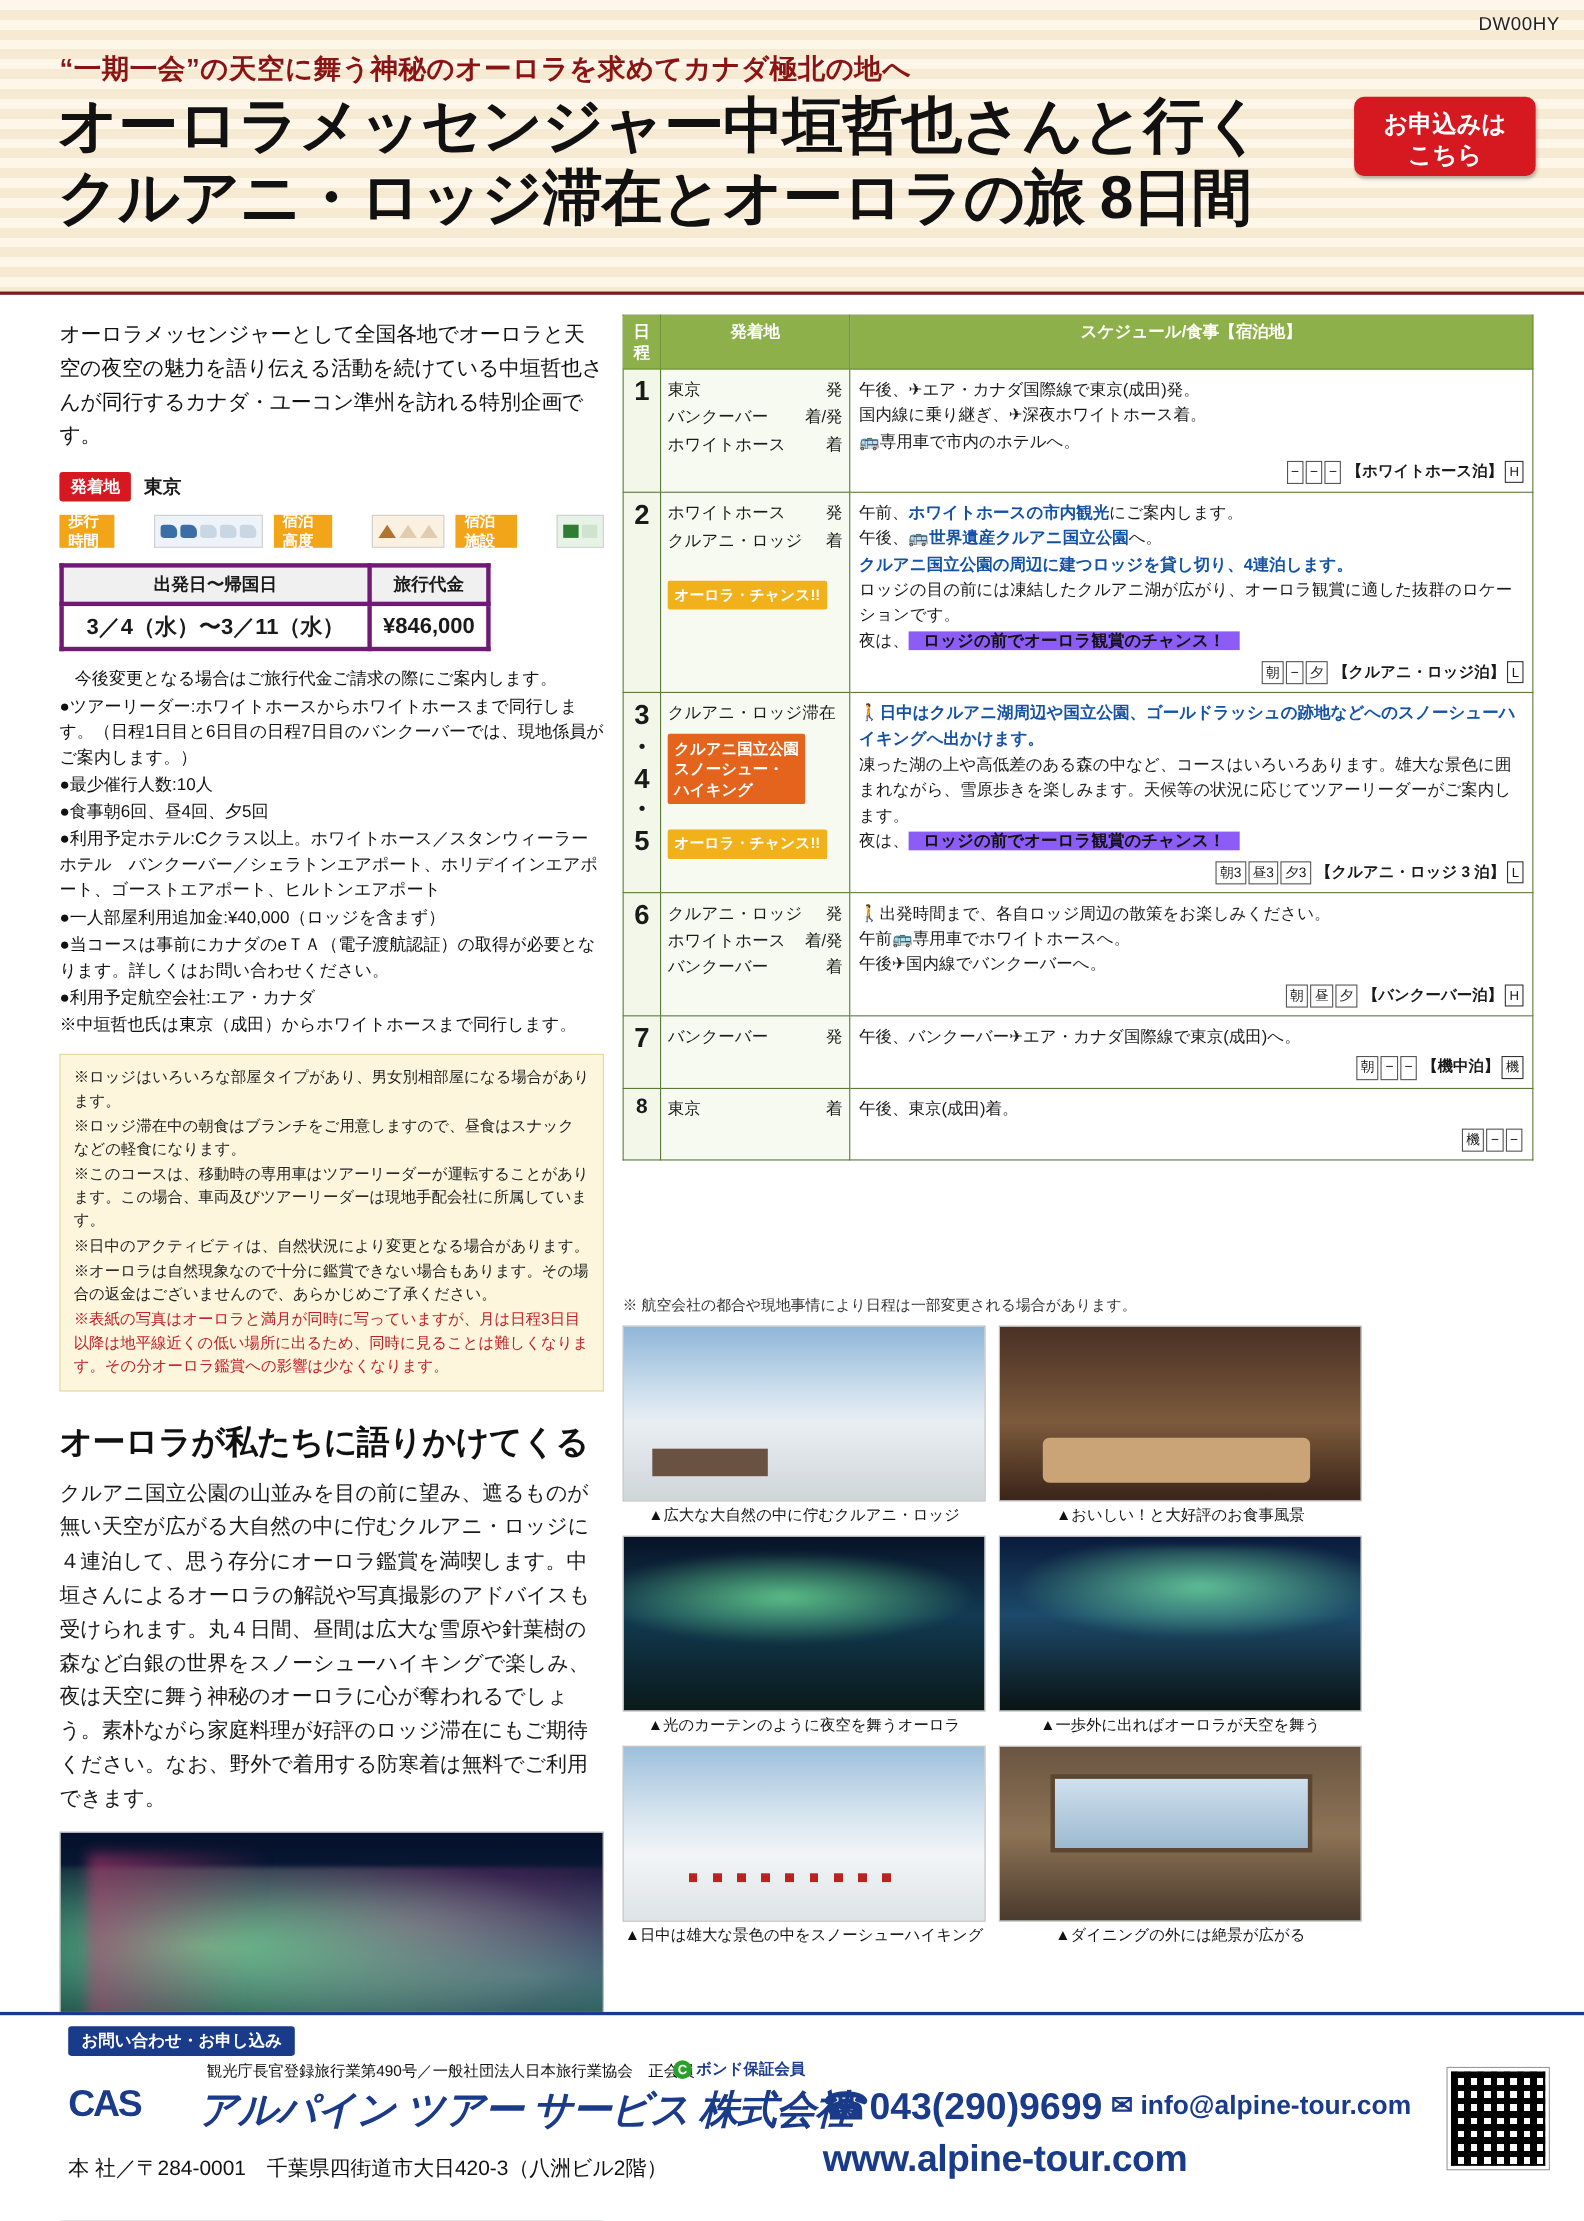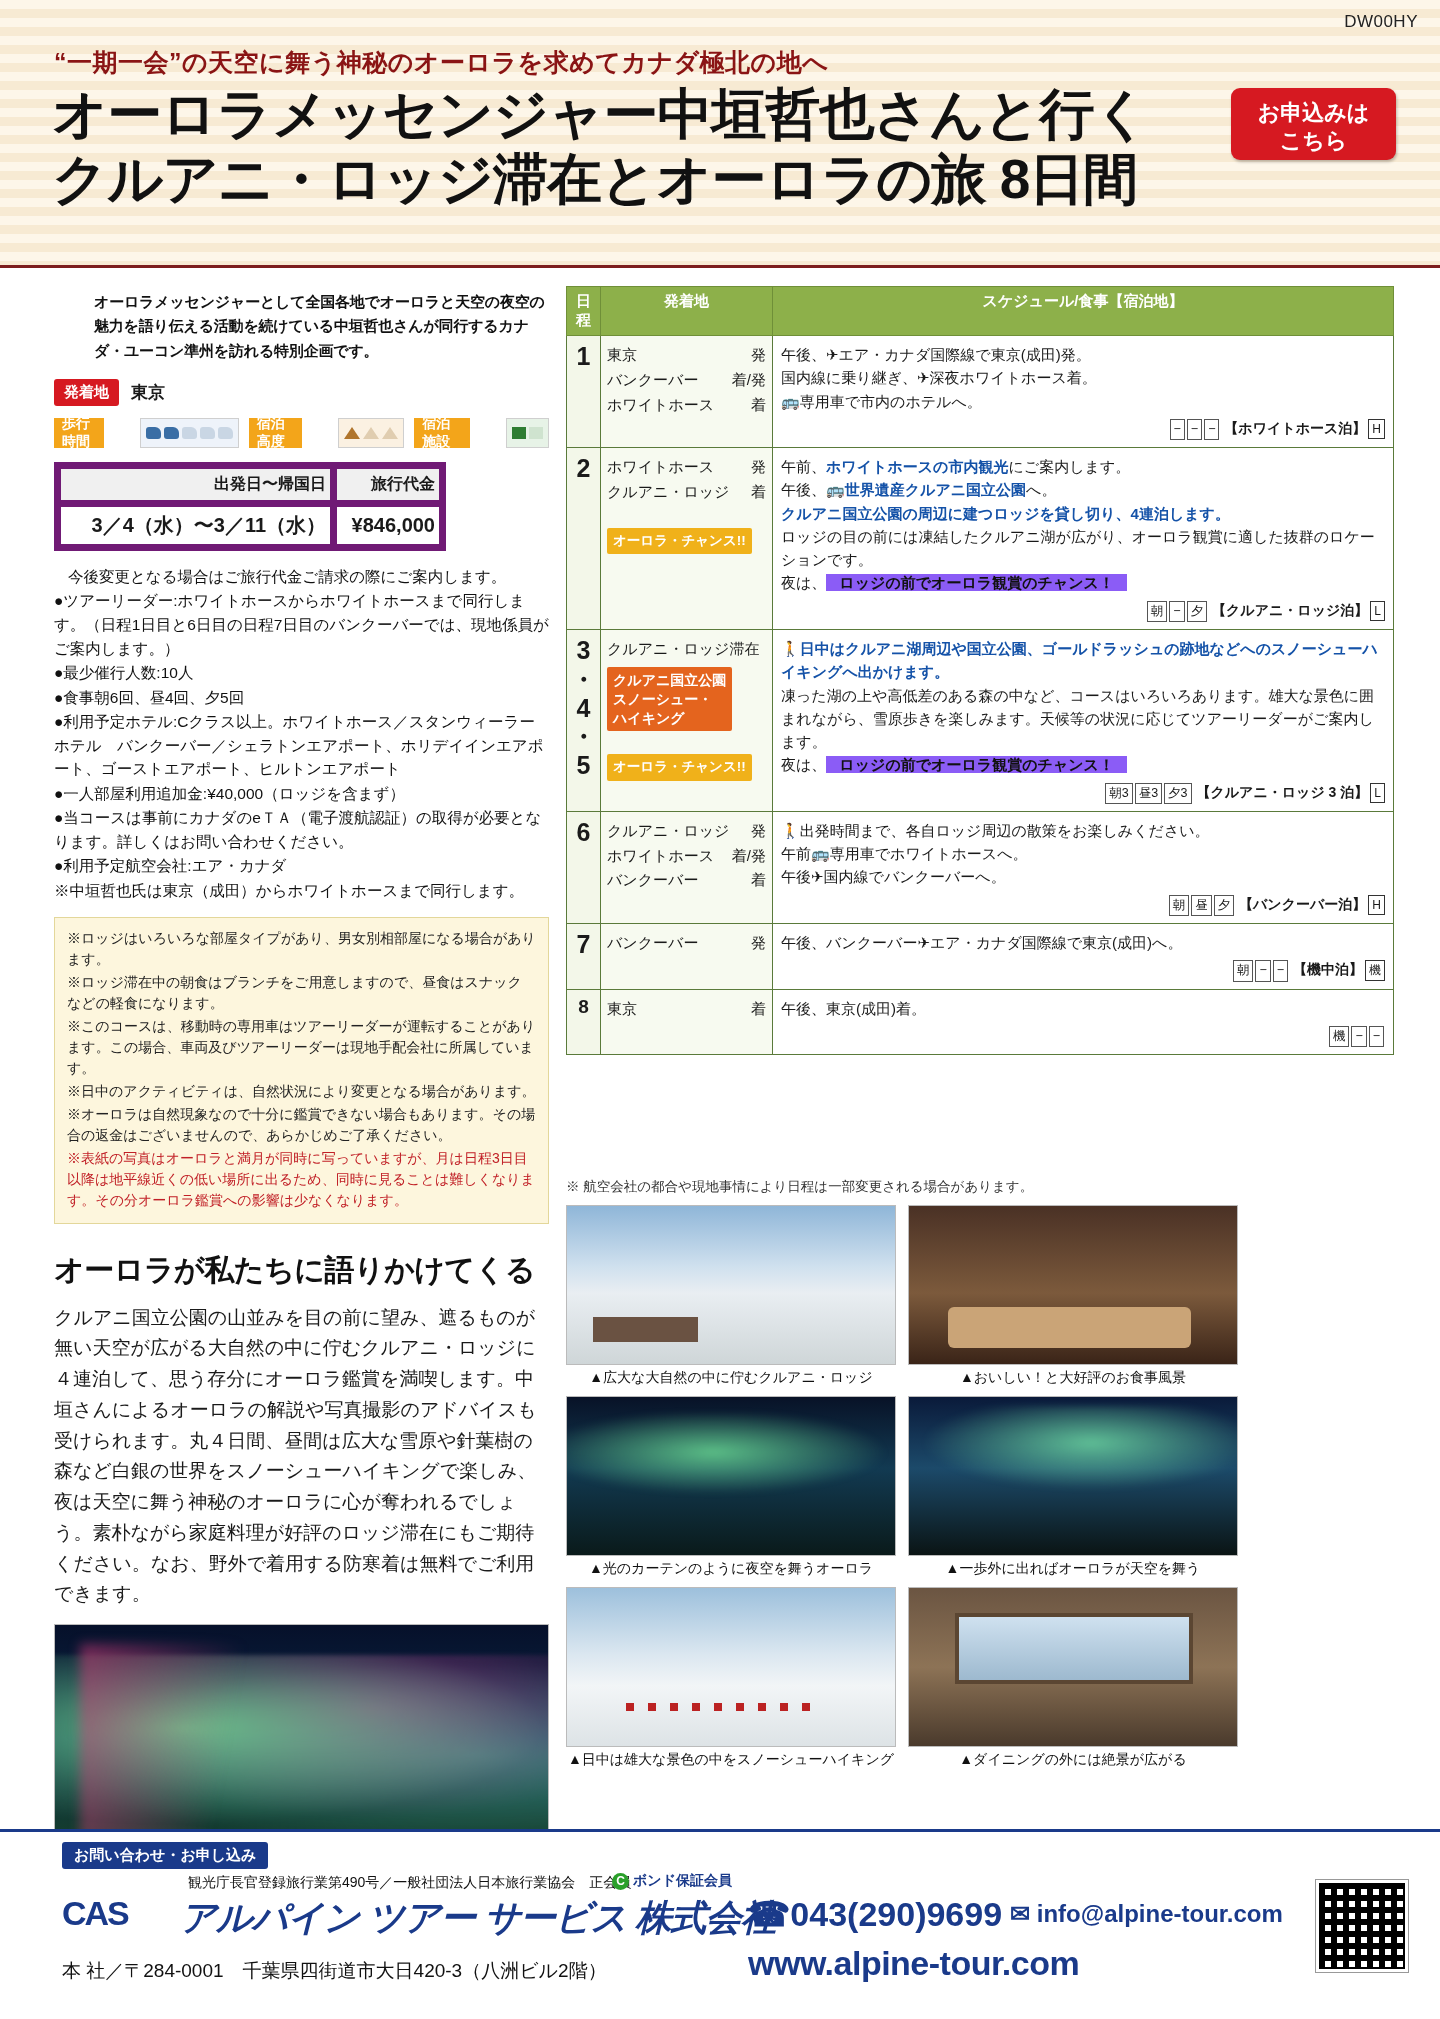--- a/index.html
+++ b/index.html
@@ -45,23 +45,22 @@
     position:absolute; right:44px; top:88px;
     width:165px; height:72px; background:#d61921;
     border-radius:9px; color:#fff; font-weight:bold;
     font-size:22px; line-height:1.28; text-align:center;
     padding-top:11px; box-shadow:1px 2px 3px rgba(0,0,0,0.25);
   }
 
   
   .left-col { position:absolute; left:54px; top:290px; width:495px; }
   .intro {
-    font-size:15px; line-height:1.62; font-weight:bold; color:#111;
+    font-size:19px; line-height:1.62; font-weight:normal; color:#111;
     letter-spacing:-0.2px;
-    margin-left:40px;
   }
   .dep-row { margin-top:16px; display:flex; align-items:center; }
   .dep-tag {
     background:#d61921; color:#fff; font-size:15px; font-weight:bold;
     padding:4px 10px; border-radius:3px;
   }
   .dep-val { margin-left:12px; font-size:17px; font-weight:bold; }
 
   .icon-bar { margin-top:12px; display:flex; width:495px; height:30px; }
   .icon-cell { display:flex; align-items:center;gap:36px; }
@@ -75,21 +74,21 @@
   }
   .icon-pics.walk { background:#eef3fa; }
   .icon-pics.alt  { background:#fbf1e2; }
   .icon-pics.fac  { background:#e7f3e7; }
 
   .price-table {
     margin-top:14px; border-collapse:collapse; width:392px;
     font-size:18px;
   }
   .price-table th, .price-table td {
-    border:7px solid #701a75; text-align:right; padding:5px 4px;
+    border:4px solid #701a75; text-align:center; padding:5px 4px;
   }
   .price-table th { background:#f0f0f0; font-weight:bold; font-size:16px; }
   .price-table td { font-weight:bold; font-size:20px;border-radius:19px; }
 
   .notes { margin-top:14px; font-size:15.5px; line-height:1.52; color:#111; }
   .notes p { margin:0 0 1px 0; }
   .notes .ind { padding-left:14px; }
 
   .caution {
     margin-top:14px; background:#fdf6dd; border:1px solid #e3d79a;

